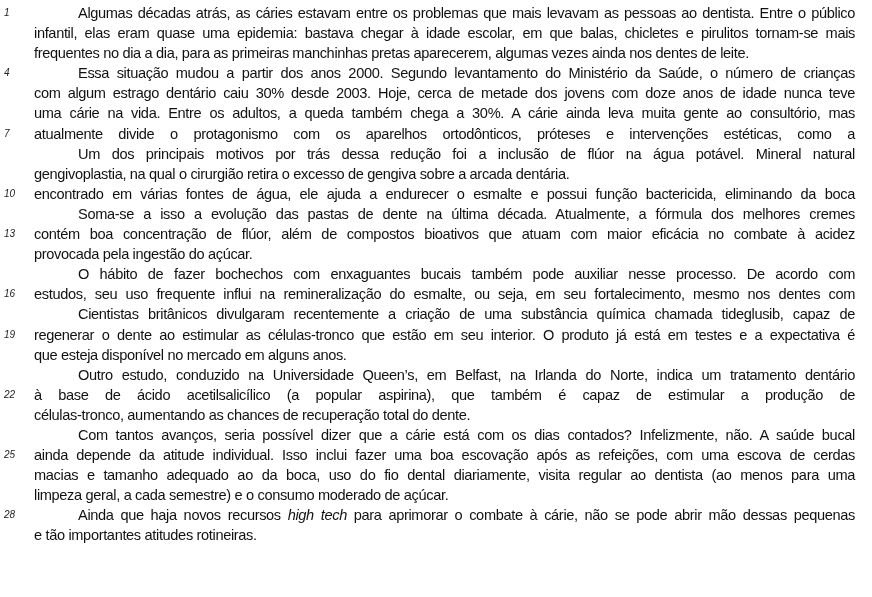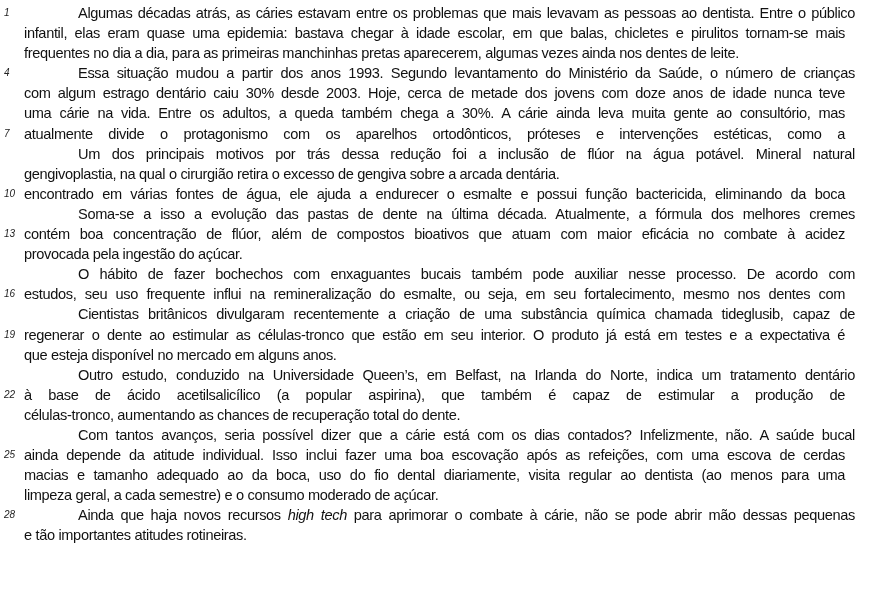--- a/index.html
+++ b/index.html
@@ -11,21 +11,21 @@
     }
     .line {
       position: relative; height: 20.1px; line-height: 20.1px;
       white-space: nowrap;
     }
     .num {
       position: absolute; left: 4px; width: 24px; top: 0;
       font-style: italic; font-size: 10px; color: #222;
     }
     .txt {
-      position: absolute; left: 24px; width: 821px; top: 0;
+      position: absolute; left: 34px; width: 821px; top: 0;
       text-align: justify; text-align-last: justify; letter-spacing: -0.35px;
     }
     .txt.last { text-align-last: left; }
     .txt.indent { left: 78px; width: 777px; }
     em { font-style: italic; }
   </style>
 </head>
 <body>
 
 <div class="doc" id="doc">
@@ -36,21 +36,21 @@
     <div class="line">
       <span class="num"></span>
       <span class="txt">infantil, elas eram quase uma epidemia: bastava chegar à idade escolar, em que balas, chicletes e pirulitos tornam-se mais</span>
     </div>
     <div class="line">
       <span class="num"></span>
       <span class="txt last">frequentes no dia a dia, para as primeiras manchinhas pretas aparecerem, algumas vezes ainda nos dentes de leite.</span>
     </div>
     <div class="line">
       <span class="num">4</span>
-      <span class="txt indent">Essa situação mudou a partir dos anos 1993. Segundo levantamento do Ministério da Saúde, o número de crianças</span>
+      <span class="txt indent">Essa situação mudou a partir dos anos 2000. Segundo levantamento do Ministério da Saúde, o número de crianças</span>
     </div>
     <div class="line">
       <span class="num"></span>
       <span class="txt">com algum estrago dentário caiu 30% desde 2003. Hoje, cerca de metade dos jovens com doze anos de idade nunca teve</span>
     </div>
     <div class="line">
       <span class="num"></span>
       <span class="txt">uma cárie na vida. Entre os adultos, a queda também chega a 30%. A cárie ainda leva muita gente ao consultório, mas</span>
     </div>
     <div class="line">

